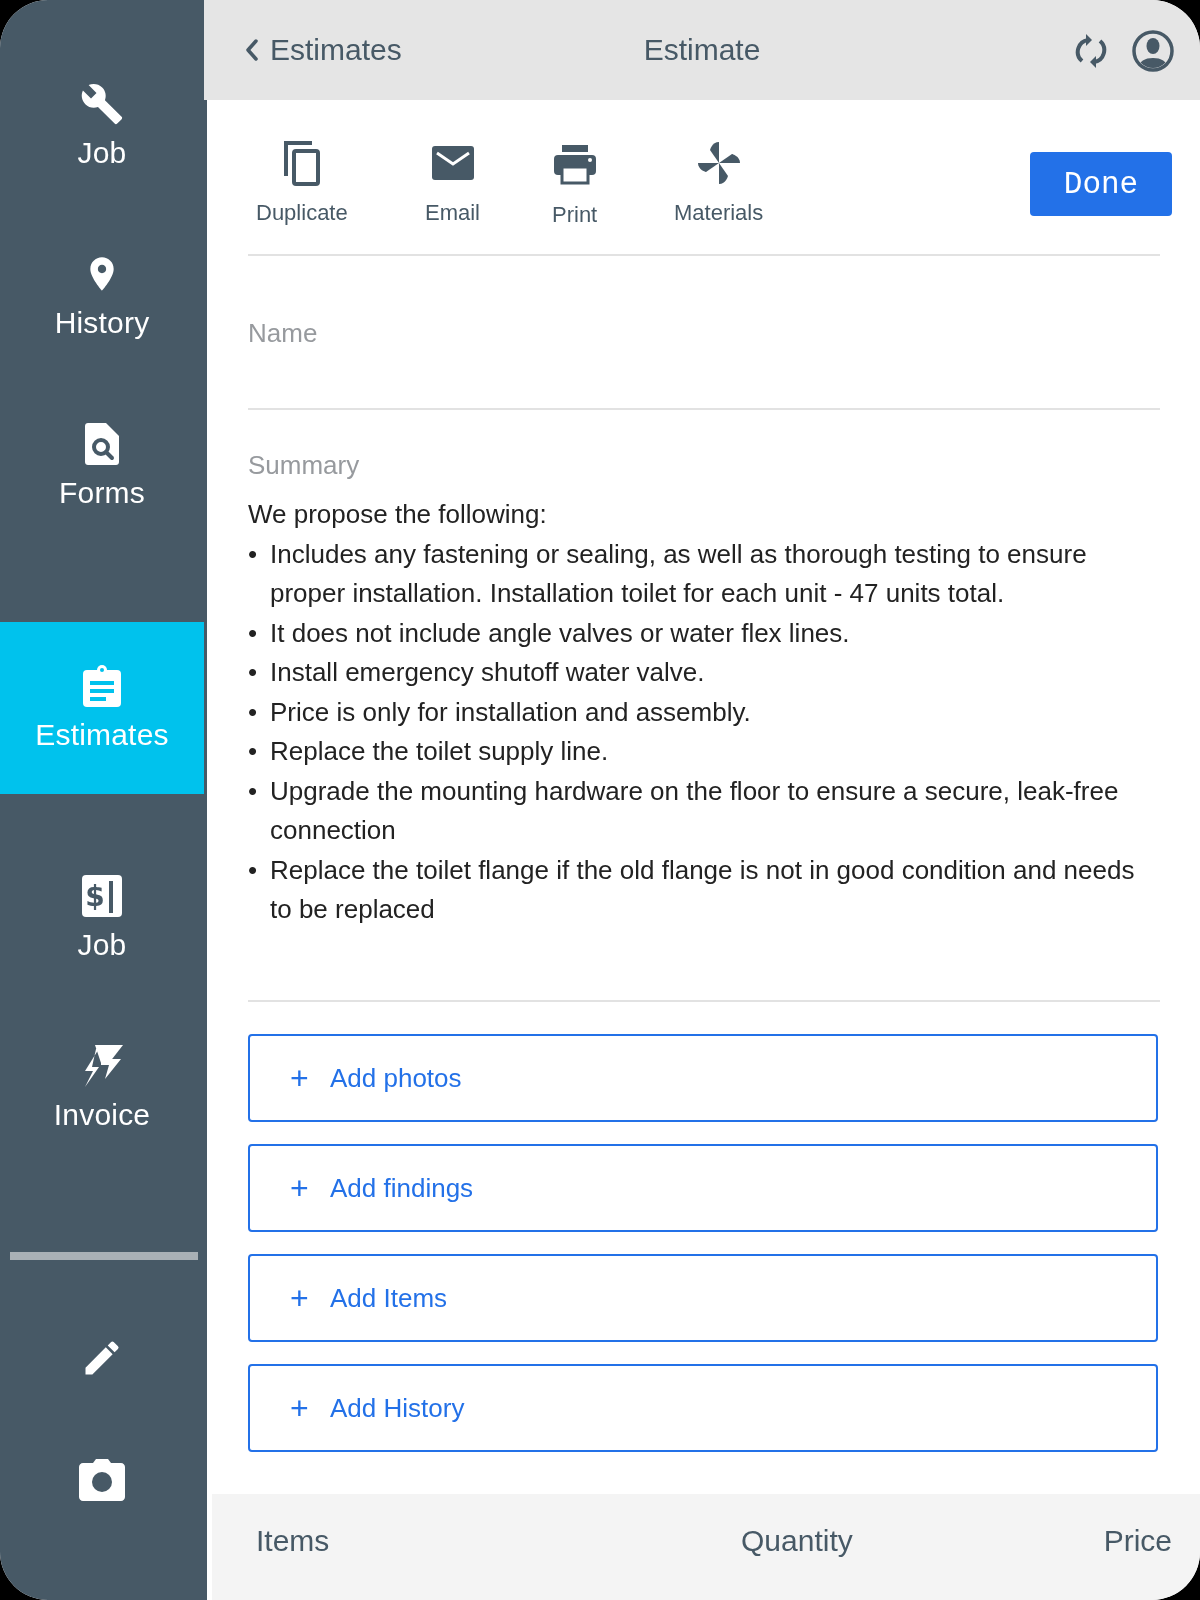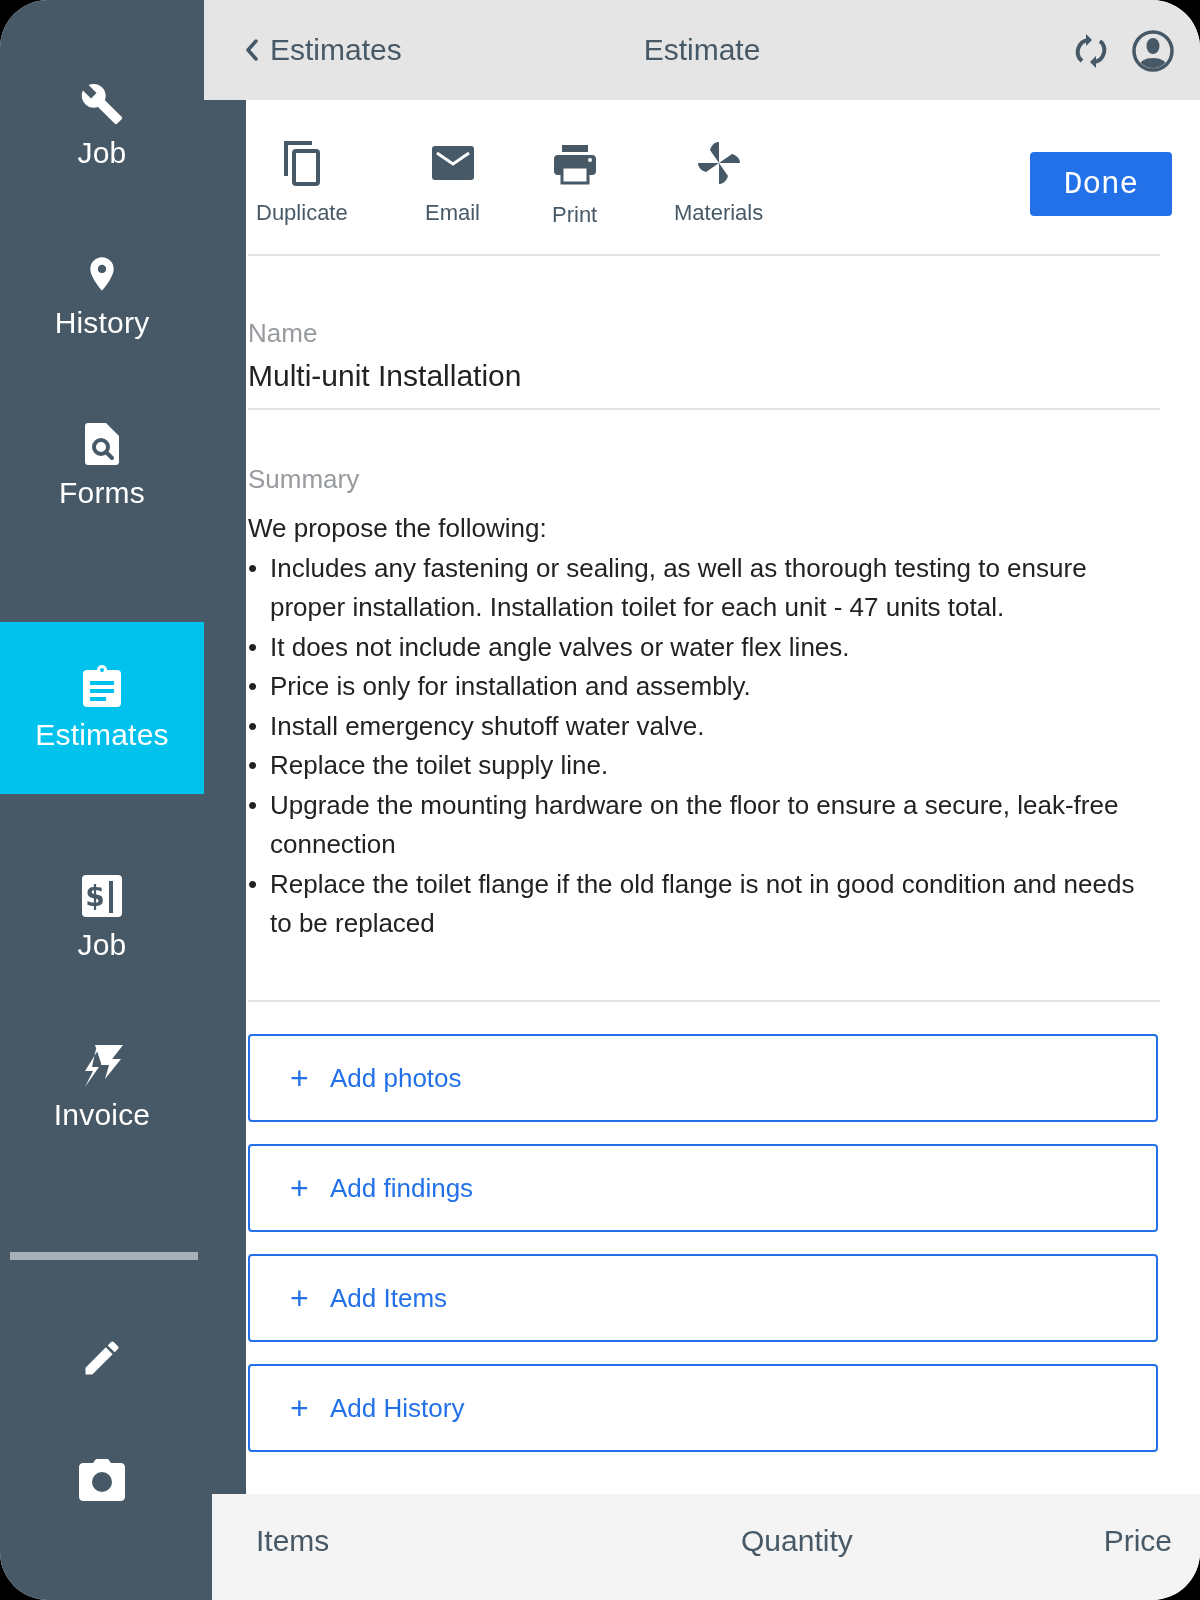--- a/index.html
+++ b/index.html
@@ -4,21 +4,21 @@
 <style>
   * { box-sizing: border-box; margin: 0; padding: 0; }
   html, body { width: 1200px; height: 1600px; background: #000; overflow: hidden; }
   body { font-family: "Liberation Sans", "DejaVu Sans", sans-serif; }
   .device {
     position: absolute; left: 0; top: 0; width: 1200px; height: 1600px;
     border-radius: 48px; overflow: hidden; background: #fff;
   }
   
   .sidebar {
-    position: absolute; left: 0; top: 0; width: 246px; height: 1600px;
+    position: absolute; left: 0; top: 0; width: 207px; height: 1600px;
     background: #475966;
   }
   .nav-item {
     position: absolute; left: 0; width: 204px; height: 172px;
     display: flex; flex-direction: column; align-items: center; justify-content: center;
     color: #fff; cursor: pointer;
   }
   .nav-item.active { background: #00c2ed; }
   .nav-item .icon { width: 44px; height: 44px; display: flex; align-items: center; justify-content: center; margin-bottom: 10px; }
   .nav-item .label { font-size: 30px; color: #fff; letter-spacing: 0.2px; }
@@ -57,21 +57,21 @@
   .tb-btn .label { font-size: 22px; color: #475966; margin-top: 12px; }
   .done-btn {
     position: absolute; right: -12px; top: 52px; width: 142px; height: 64px;
     background: #2371e8; color: #fff; border: none; border-radius: 4px; font-size: 31px;
     display: flex; align-items: center; justify-content: center; cursor: pointer;
     font-family: Liberation Mono, monospace;
   }
   .field-name { position: relative; padding-top: 42px; height: 134px; border-bottom: 2px solid #e2e2e2; margin-top: 20px; }
   .field-label { font-size: 26px; color: #979a9e; }
   .field-value { font-size: 30px; color: #222; margin-top: 10px; }
-  .field-summary { position: relative; padding-top: 54px; height: 592px; border-bottom: 2px solid #e2e2e2; }
+  .field-summary { position: relative; padding-top: 40px; height: 592px; border-bottom: 2px solid #e2e2e2; }
   .summary-text { margin-top: 14px; font-size: 26px; color: #222; line-height: 39.5px; }
   .summary-text ul { list-style: none; }
   .summary-text li { position: relative; padding-left: 22px; }
   .summary-text li::before { content: "\2022"; position: absolute; left: 0; top: 0; }
 
   .add-btn {
     position: absolute; left: 248px; width: 910px; height: 88px;
     border: 2px solid #2371e8; border-radius: 4px; background: #fff;
     display: flex; align-items: center; padding-left: 40px; cursor: pointer;
   }
@@ -242,32 +242,31 @@
               </g>
             </svg>
         </span>
         <span class="label">Materials</span>
       </div>
       <button class="done-btn">Done</button>
     </div>
 
     <div class="field-name">
       <div class="field-label">Name</div>
-      <div class="field-value">Multi-unit Installation</div>
     </div>
 
     <div class="field-summary">
       <div class="field-label">Summary</div>
       <div class="summary-text">
         <div>We propose the following:</div>
         <ul>
           <li>Includes any fastening or sealing, as well as thorough testing to ensure proper installation. Installation toilet for each unit - 47 units total.</li>
           <li>It does not include angle valves or water flex lines.</li>
+          <li>Install emergency shutoff water valve.</li>
           <li>Price is only for installation and assembly.</li>
-          <li>Install emergency shutoff water valve.</li>
           <li>Replace the toilet supply line.</li>
           <li>Upgrade the mounting hardware on the floor to ensure a secure, leak-free connection</li>
           <li>Replace the toilet flange if the old flange is not in good condition and needs to be replaced</li>
         </ul>
       </div>
     </div>
   </main>
 
   <div class="add-btn" style="top:1034px">
     <span class="plus">+</span>

